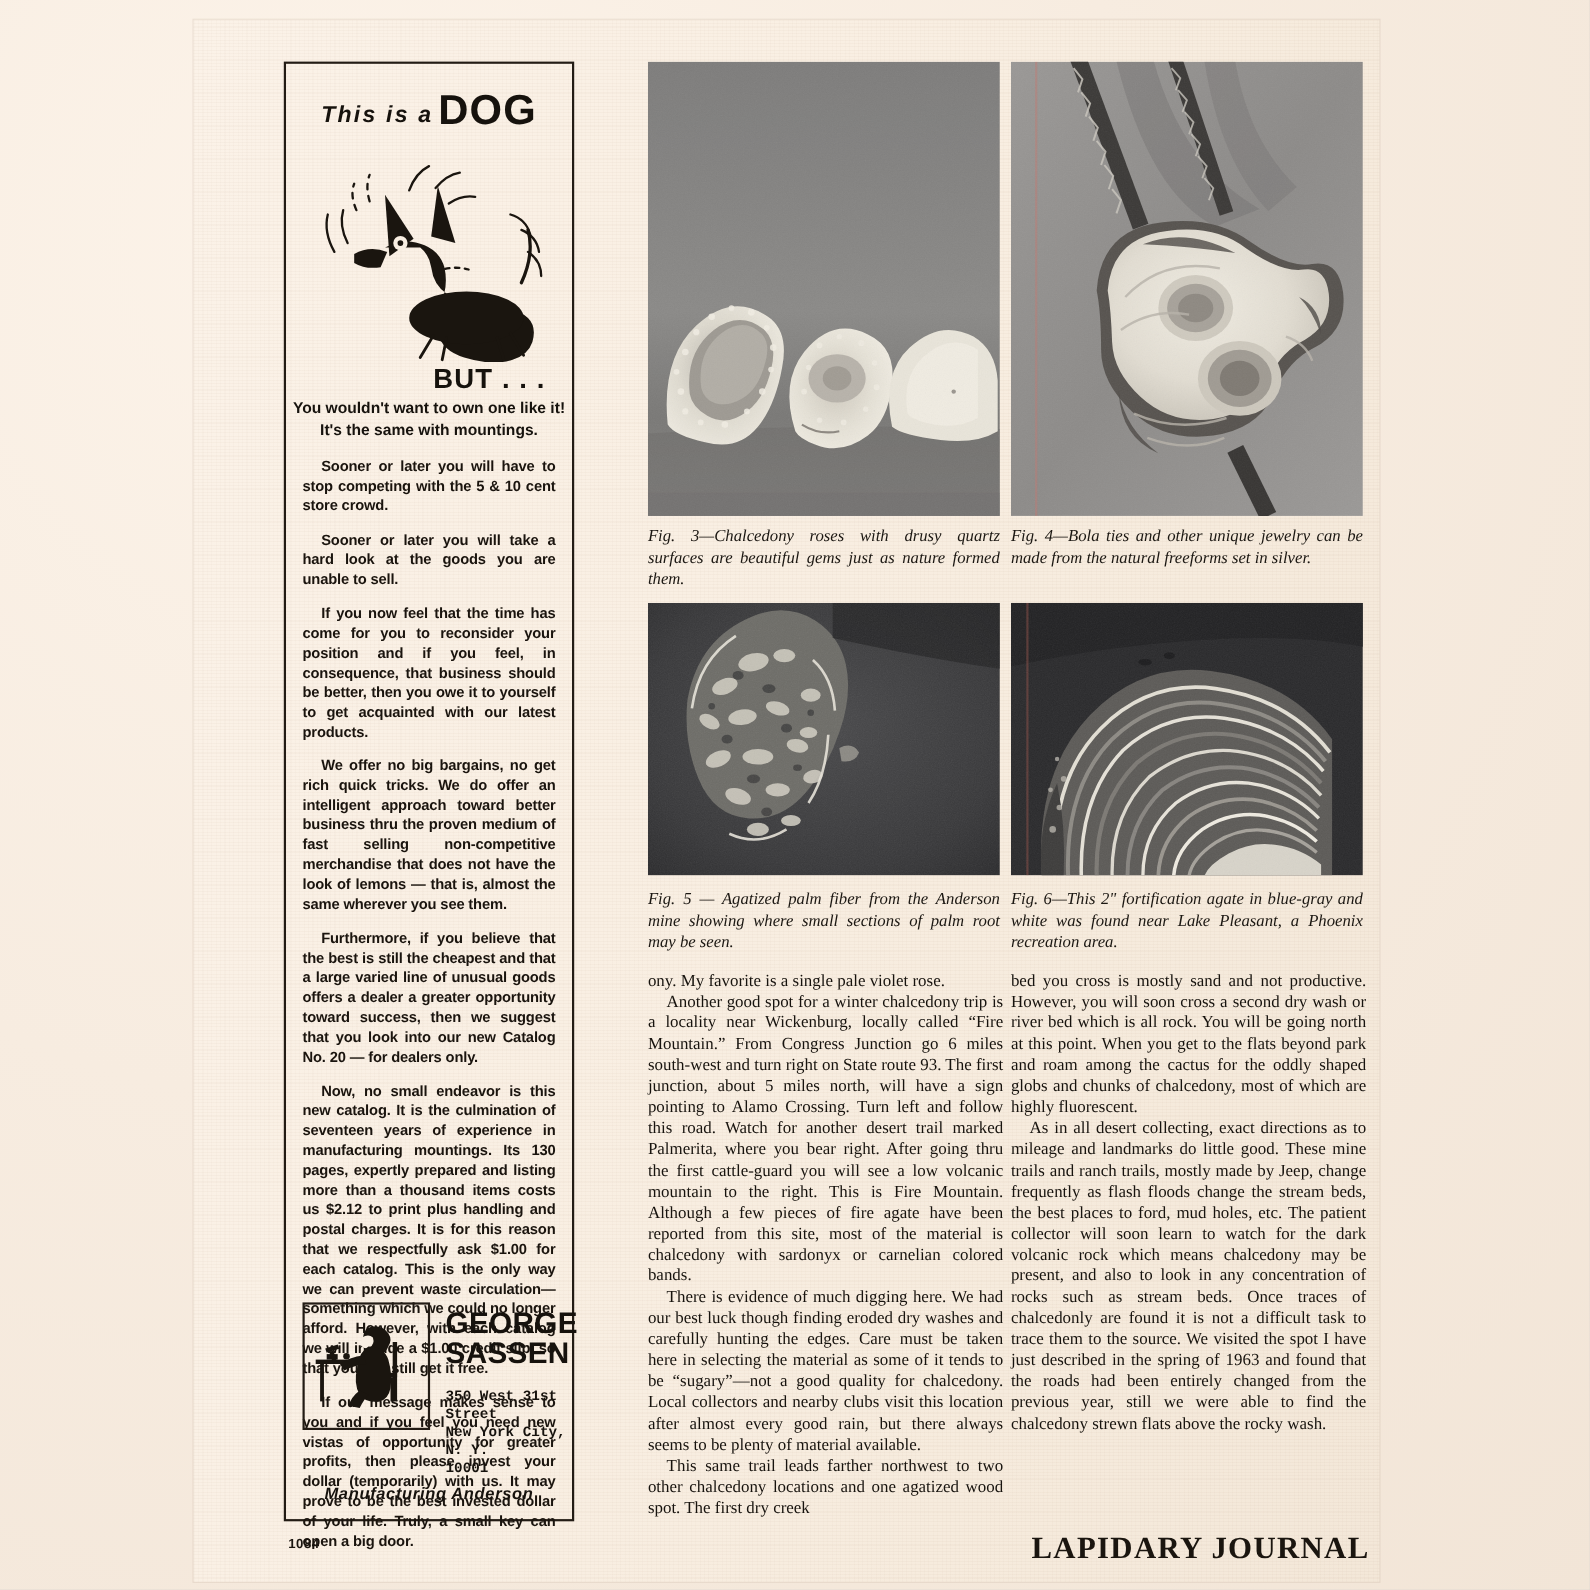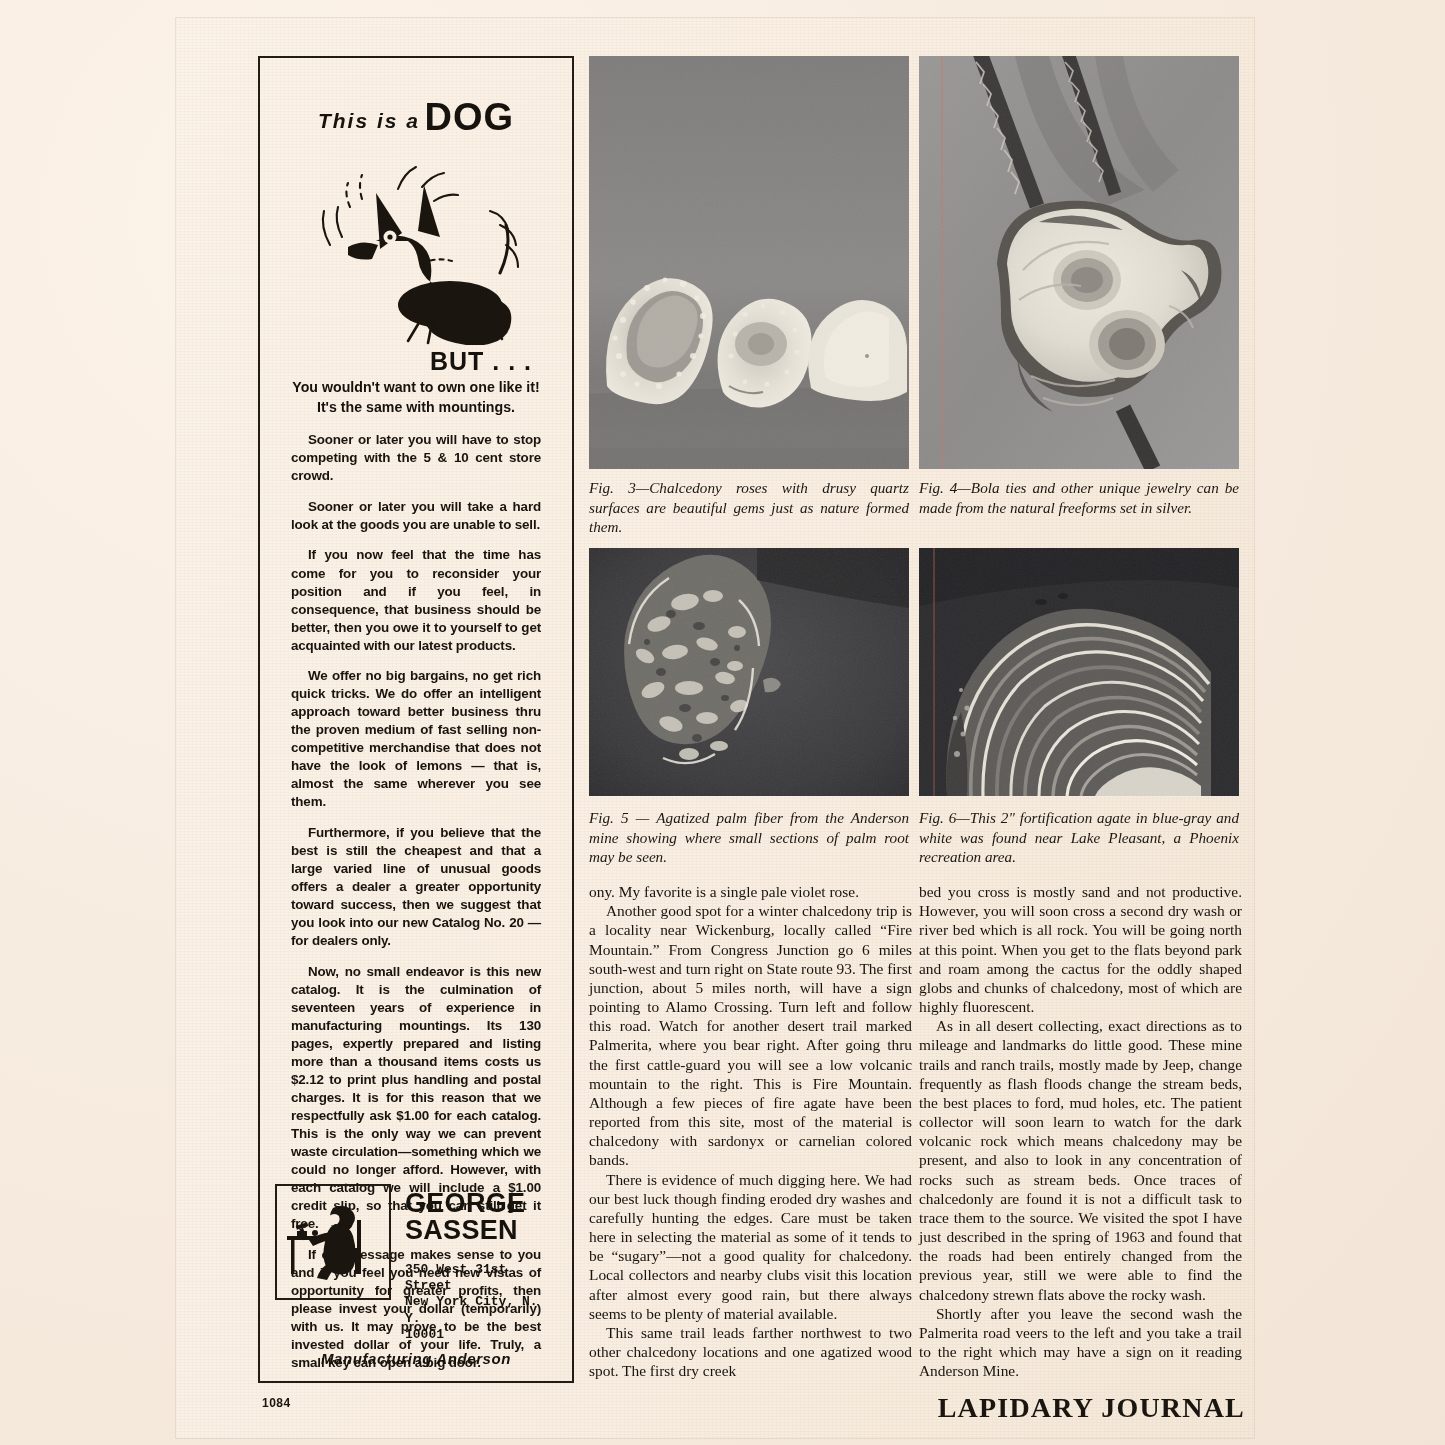--- a/index.html
+++ b/index.html
@@ -23,25 +23,25 @@
   .grain{
     position:absolute;inset:0;pointer-events:none;
     background-image:
       repeating-linear-gradient(0deg, rgba(150,120,90,.035) 0 1px, transparent 1px 3px),
       repeating-linear-gradient(90deg, rgba(150,120,90,.025) 0 1px, transparent 1px 4px);
     mix-blend-mode:multiply;
   }
 
   
   #ad{
-    position:absolute;left:258px;top:56px;width:316px;height:1327px;
+    position:absolute;left:258px;top:56px;width:264px;height:1327px;
     border:2px solid #231c15;
     background:transparent;
     box-sizing:border-box;
-    padding:16px;
+    padding:0;
   }
   .ad-head{
     text-align:center;margin-top:22px;
     font-family:"Liberation Sans",sans-serif;
     font-weight:bold;color:#16120d;
   }
   .ad-head .small{ font-size:21px; letter-spacing:2.0px; font-style:italic;}
   .ad-head .big{ font-size:38px; letter-spacing:1px; vertical-align:-2px;}
 
   .dog-wrap{ position:relative;height:200px;margin-top:6px;}
@@ -586,18 +586,17 @@
   <div class="col" style="left:589px;top:882px;">
     <p class="cont">ony. My favorite is a single pale violet rose.</p>
     <p>Another good spot for a winter chalcedony trip is a locality near Wickenburg, locally called “Fire Mountain.” From Congress Junction go 6 miles south-west and turn right on State route 93. The first junction, about 5 miles north, will have a sign pointing to Alamo Crossing. Turn left and follow this road. Watch for another desert trail marked Palmerita, where you bear right. After going thru the first cattle-guard you will see a low volcanic mountain to the right. This is Fire Mountain. Although a few pieces of fire agate have been reported from this site, most of the material is chalcedony with sardonyx or carnelian colored bands.</p>
     <p>There is evidence of much digging here. We had our best luck though finding eroded dry washes and carefully hunting the edges. Care must be taken here in selecting the material as some of it tends to be “sugary”—not a good quality for chalcedony. Local collectors and nearby clubs visit this location after almost every good rain, but there always seems to be plenty of material available.</p>
     <p>This same trail leads farther northwest to two other chalcedony locations and one agatized wood spot. The first dry creek</p>
   </div>
 
   <div class="col" style="left:919px;top:882px;">
     <p class="cont">bed you cross is mostly sand and not productive. However, you will soon cross a second dry wash or river bed which is all rock. You will be going north at this point. When you get to the flats beyond park and roam among the cactus for the oddly shaped globs and chunks of chalcedony, most of which are highly fluorescent.</p>
     <p>As in all desert collecting, exact directions as to mileage and landmarks do little good. These mine trails and ranch trails, mostly made by Jeep, change frequently as flash floods change the stream beds, the best places to ford, mud holes, etc. The patient collector will soon learn to watch for the dark volcanic rock which means chalcedony may be present, and also to look in any concentration of rocks such as stream beds. Once traces of chalcedonly are found it is not a difficult task to trace them to the source. We visited the spot I have just described in the spring of 1963 and found that the roads had been entirely changed from the previous year, still we were able to find the chalcedony strewn flats above the rocky wash.</p>
-    <p>Shortly after you leave the second wash the Palmerita road veers to the left and you take a trail to the right which may have a sign on it reading Anderson Mine.</p>
   </div>
 
   <div id="pagenum">1084</div>
   <div id="journal">LAPIDARY JOURNAL</div>
 </div>
 
 </body></html>

